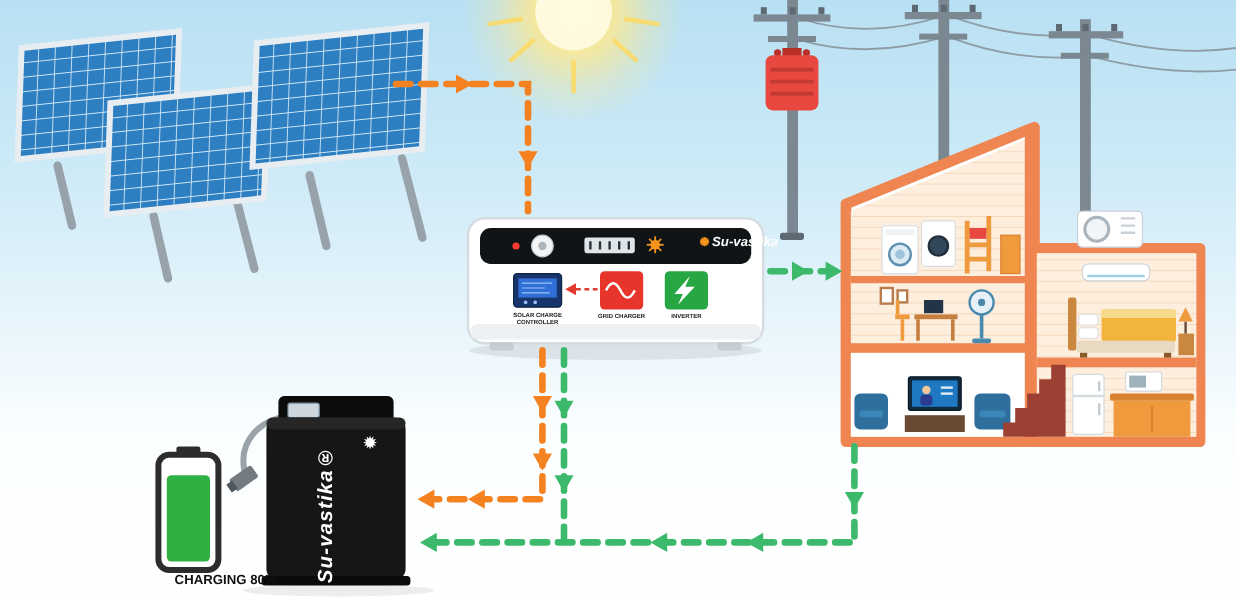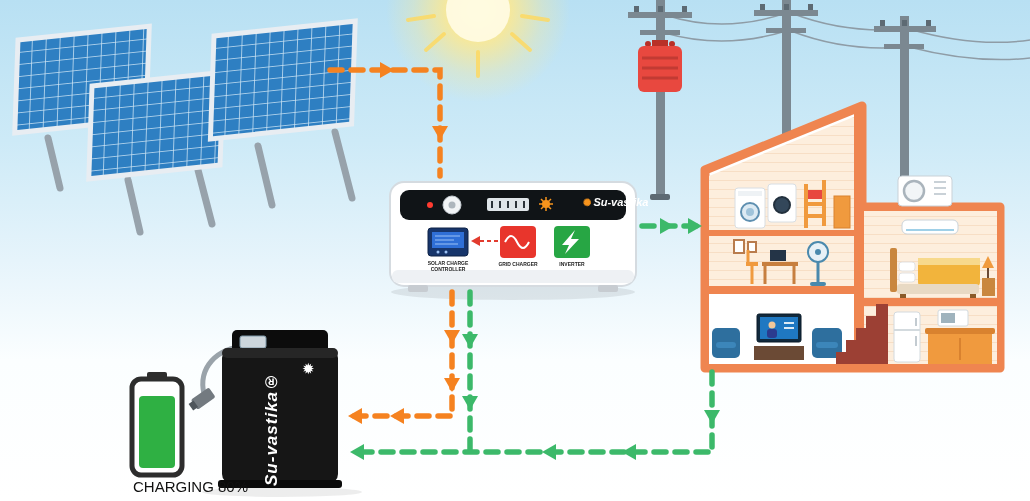--- a/index.html
+++ b/index.html
@@ -15,21 +15,21 @@
   .mod-lbl{position:absolute;width:62px;text-align:center;font-size:5px;line-height:6px;font-weight:bold;color:#1c1c1c;white-space:normal;}
   #lbl-scc{left:417px;top:260px;}
   #lbl-grid{left:487px;top:261px;}
   #lbl-inv{left:541px;top:261px;}
   #battery-logo{left:271px;top:360px;color:#fff;font-size:15px;}
   #battery-brand{
     left:262px;top:386px;height:100px;width:30px;
     writing-mode:vertical-rl;transform:rotate(180deg);
     color:#fff;font-size:17px;font-weight:bold;font-style:italic;letter-spacing:1px;text-align:center;
   }
-  #charging-label{left:102px;top:478px;width:110px;text-align:center;font-weight:normal;font-size:15px;color:#111;}
+  #charging-label{left:102px;top:478px;width:110px;text-align:center;font-weight:bold;font-size:11px;color:#111;}
 </style>
 </head>
 <body>
 
 <div class="scene">
 <svg width="1030" height="501" viewBox="0 0 1030 501">
   <defs>
     <pattern id="cells" width="14" height="12" patternUnits="userSpaceOnUse">
       <rect width="14" height="12" fill="#2e7fc2"></rect>
       <path d="M0 0H14M0 0V12" stroke="#cfe6f5" stroke-width="1.5" fill="none"></path>

